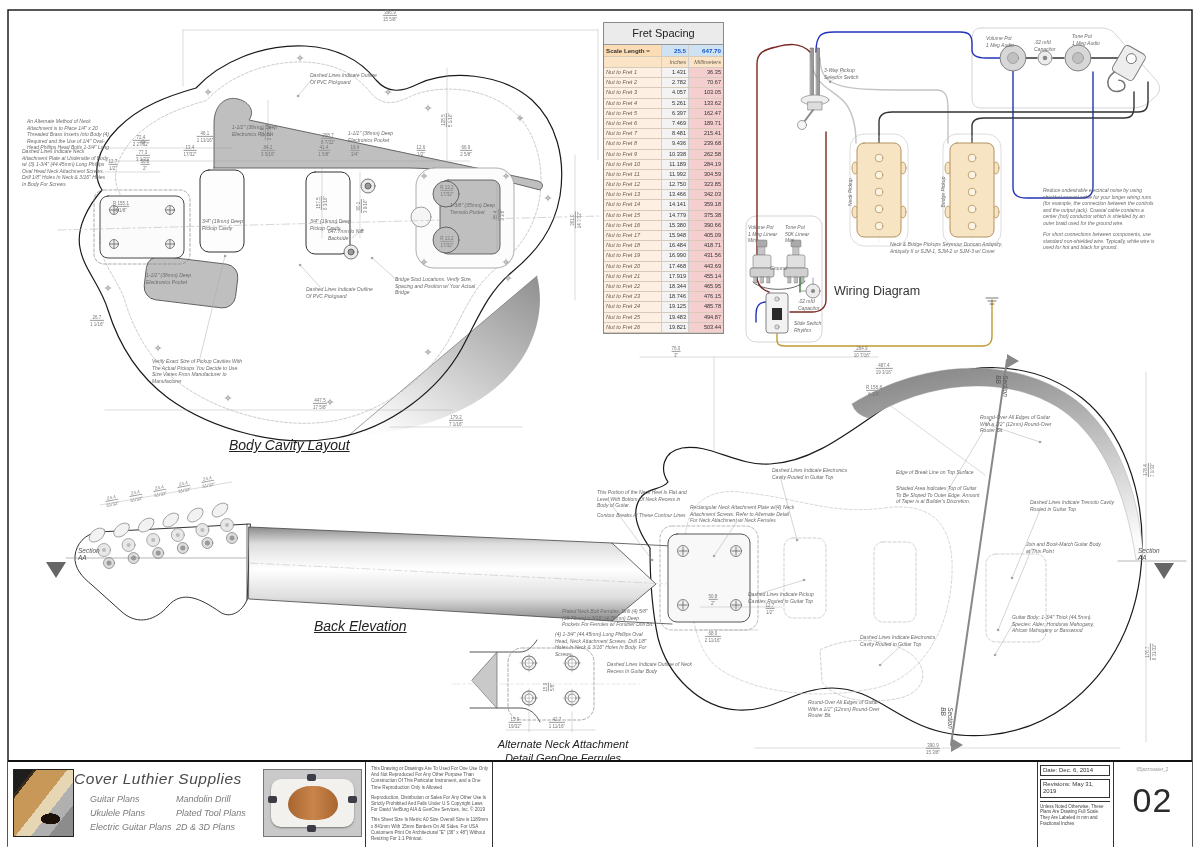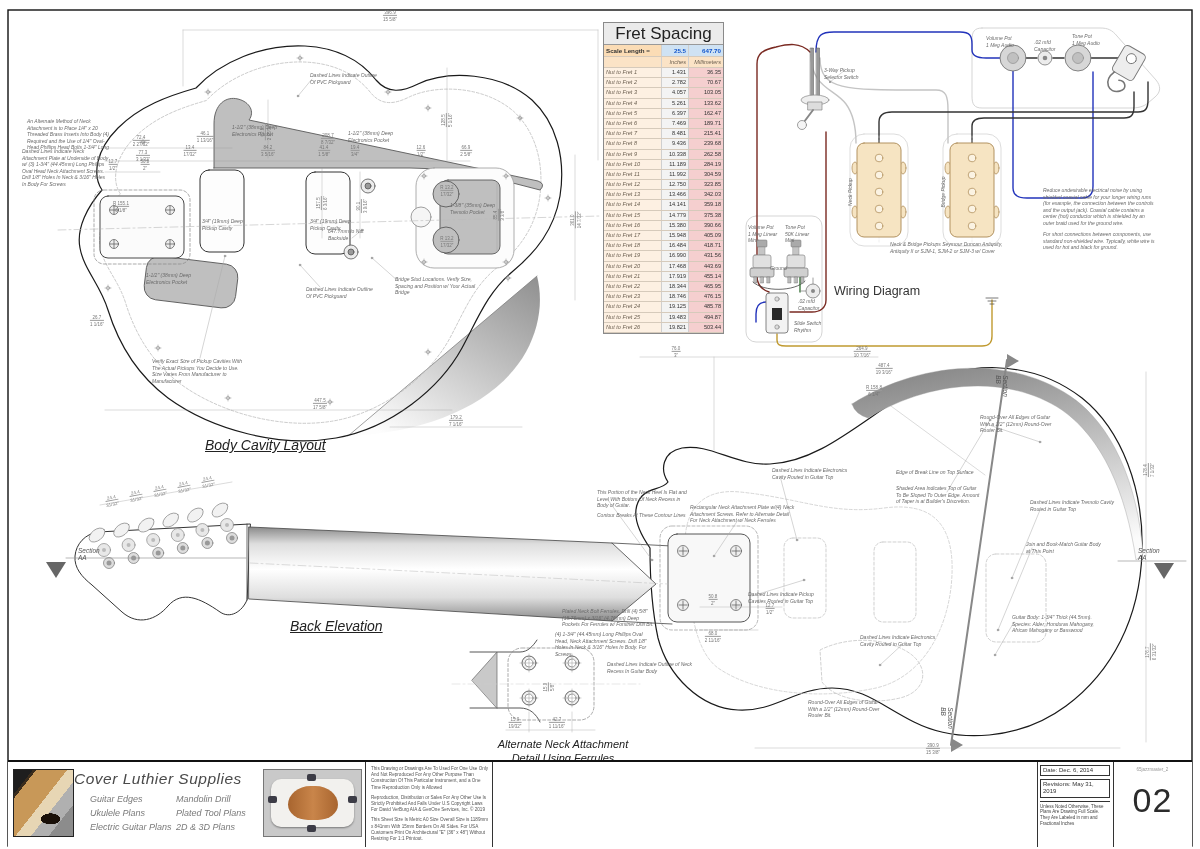--- a/index.html
+++ b/index.html
@@ -1,30 +1,30 @@
 <!DOCTYPE html>
 <html><head>
 <meta charset="utf-8">
 <style>
   html,body{margin:0;padding:0;background:#9a9a9a;}
   .sheet{position:relative;width:1200px;height:849px;background:#ffffff;
          font-family:"Liberation Sans",sans-serif;overflow:hidden;}
   #drawing{position:absolute;left:0;top:0;}
   #ann-layer{position:absolute;left:0;top:0;width:1200px;height:849px;pointer-events:none;}
   .note{position:absolute;font:italic 5px/1.3 "Liberation Sans",sans-serif;color:#6a6a6a;white-space:pre-line;}
-  .note.title{font:italic 14px/1.1 "Liberation Sans",sans-serif;color:#222;text-decoration:underline;white-space:nowrap;}
+  .note.title{font:italic 14px/1.1 "Liberation Sans",sans-serif;color:#222;text-decoration:underline;white-space:nowrap;margin-left:24px;}
   .note.title2{font:italic 11px/1.3 "Liberation Sans",sans-serif;color:#222;}
   .note.sec{font:italic 6.5px/1.15 "Liberation Sans",sans-serif;color:#555;}
   .note.wdtitle{font:400 12.5px/1 "Liberation Sans",sans-serif;font-style:normal;color:#333;white-space:nowrap;}
   .dim{position:absolute;transform:translate(-50%,-50%);text-align:center;color:#777;
        font:4.5px/1.2 "Liberation Sans",sans-serif;white-space:nowrap;}
   .dim .din{display:block;border-top:0.6px solid #999;padding-top:0.5px;}
   
   .fret-table{position:absolute;left:603px;top:22px;width:119px;border:1px solid #8a8a8a;background:#fff;font-family:"Liberation Sans",sans-serif;}
-  .ft-title{height:21px;line-height:21px;text-align:center;font-size:17px;color:#222;background:#ebebeb;border-bottom:1px solid #999;}
+  .ft-title{height:21px;line-height:21px;text-align:center;font-size:11px;color:#222;background:#ebebeb;border-bottom:1px solid #999;}
   .ft-row{display:flex;height:9.2px;line-height:9.2px;font-size:5.6px;border-bottom:0.5px solid #d6cabb;}
   .ft-row .c{display:block;overflow:hidden;}
   .ft-row .l{width:57px;background:#fdf0e2;color:#6d6152;font-style:italic;padding-left:2px;box-sizing:border-box;}
   .ft-row .i{width:27px;background:#f3f3f3;color:#333;text-align:right;padding-right:2px;box-sizing:border-box;border-left:0.5px solid #cfcfcf;}
   .ft-row .m{width:35px;background:#f5cfcf;color:#333;text-align:right;padding-right:2px;box-sizing:border-box;border-left:0.5px solid #cfcfcf;}
   .ft-scale{height:11px;line-height:11px;font-size:6.2px;}
   .ft-scale .l{background:#fbdcb5;font-weight:bold;font-style:normal;color:#333;}
   .ft-scale .i,.ft-scale .m{background:#cfe2f3;color:#1155cc;font-weight:bold;}
   .ft-head{height:10px;line-height:10px;font-size:5.6px;}
   .ft-head .l{background:#fbe3c6;}
@@ -484,21 +484,21 @@
       <div class="note sec" style="left: 78px; top: 547px;">Section
 AA</div>
       <div class="note sec" style="left: 1138px; top: 547px;">Section
 AA</div>
       <div class="note sec" style="left: 1002px; top: 386px; transform: translate(-50%, -50%) rotate(90deg);">Section
 BB</div>
       <div class="note sec" style="left: 947px; top: 718px; transform: translate(-50%, -50%) rotate(90deg);">Section
 BB</div>
       <div class="note title" style="left: 290px; top: 619px; text-decoration: underline;">Back Elevation</div>
       <div class="note title2" style="left: 497px; top: 737px; width: 132px; text-align: center;">Alternate Neck Attachment
-Detail Using Ferrules</div>
+Detail GenOne Ferrules</div>
       <div class="note" style="left: 824px; top: 67px; width: 46px;">3-Way Pickup
 Selector Switch</div>
       <div class="note" style="left: 986px; top: 35px; width: 40px;">Volume Pot
 1 Meg Audio</div>
       <div class="note" style="left: 1034px; top: 39px; width: 30px;">.02 mfd
 Capacitor</div>
       <div class="note" style="left: 1072px; top: 33px; width: 40px;">Tone Pot
 1 Meg Audio</div>
       <div class="note" style="left: 748px; top: 224px; width: 32px;">Volume Pot
 1 Meg Linear
@@ -705,21 +705,21 @@
           <span class="c i">19.821</span>
           <span class="c m">503.44</span>
         </div>
       </div>
 </div>
 
 <div class="titleblock">
   <div class="tb-photo1"></div>
   <div class="tb-company">Cover Luthier Supplies</div>
   <div class="tb-cats c1">
-    <div>Guitar Edges</div>
+    <div>Guitar Plans</div>
     <div>Ukulele Plans</div>
     <div>Electric Guitar Plans</div>
   </div>
   <div class="tb-cats c2">
     <div>Mandolin Drill</div>
     <div>Plated Tool Plans</div>
     <div>2D &amp; 3D Plans</div>
   </div>
   <div class="tb-photo2">
     <div class="mold"></div>

